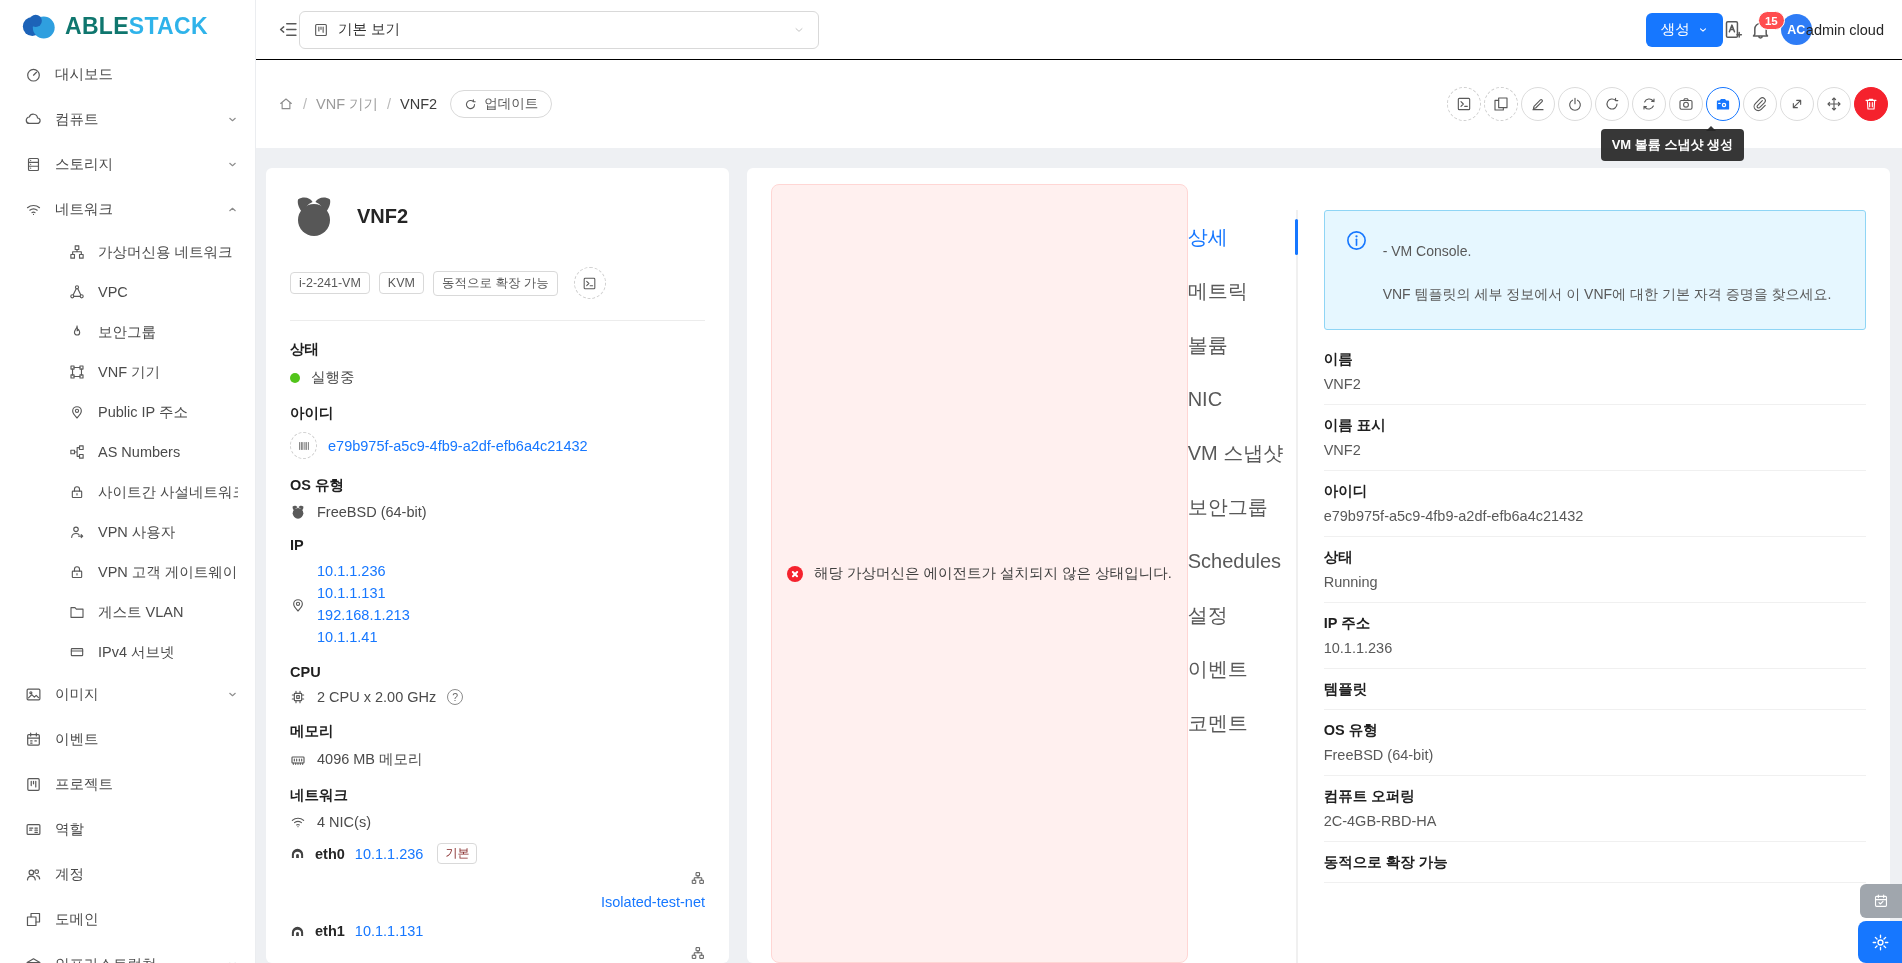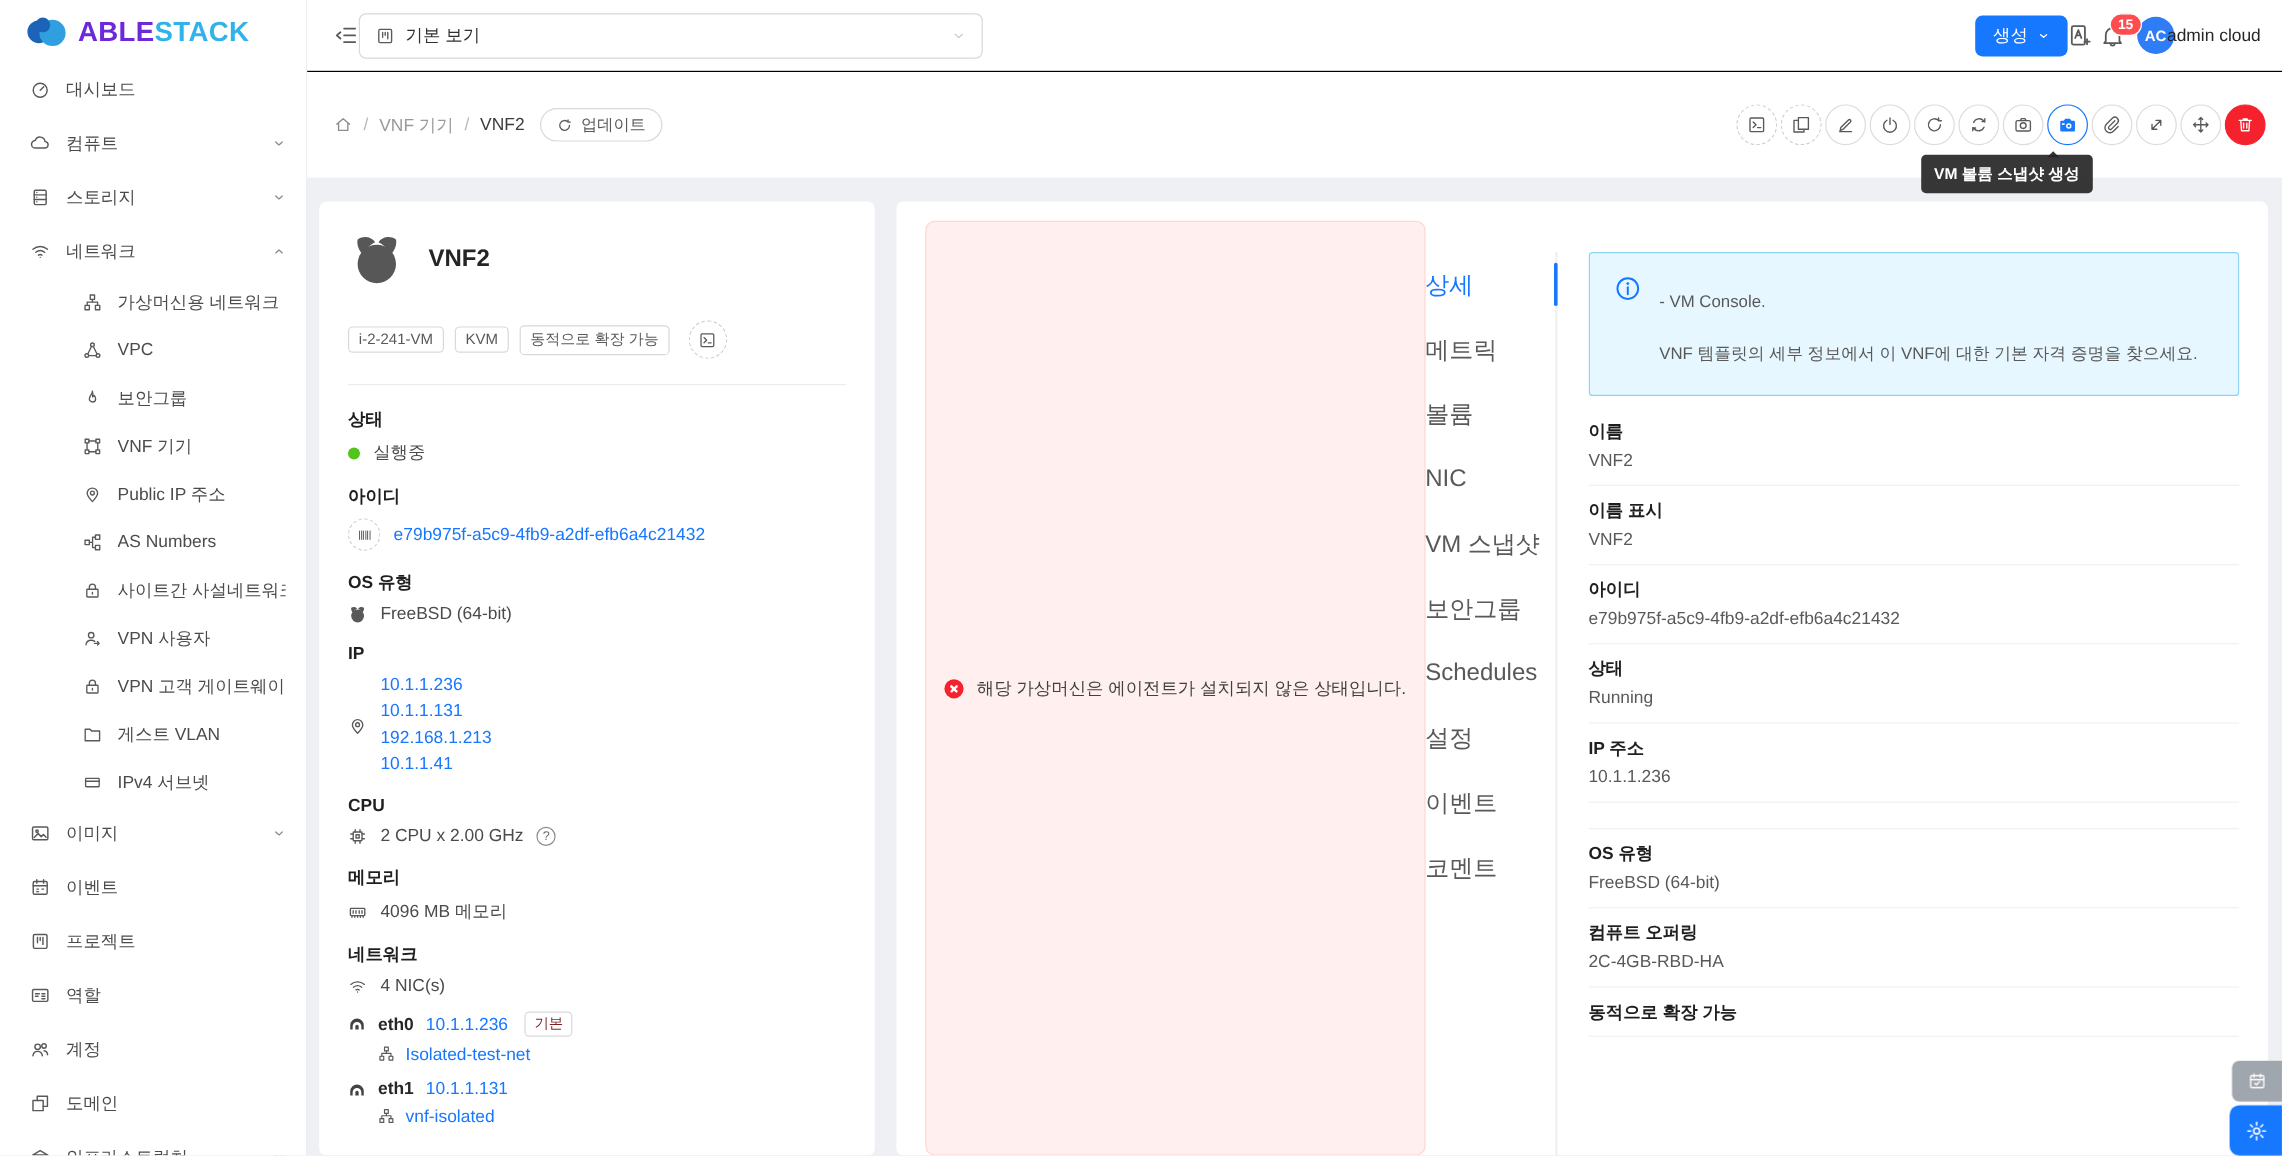--- a/index.html
+++ b/index.html
@@ -7,21 +7,21 @@
     font-family:"Liberation Sans","DejaVu Sans",sans-serif; color:#434343; }
   svg.ic { display:block; fill:none; stroke:currentColor; stroke-width:1.7;
     stroke-linecap:round; stroke-linejoin:round; }
   .app { display:flex; width:1902px; height:963px; }
 
   
   .sidebar { width:256px; background:#fff; border-right:1px solid #ebedf0; flex:none;
     display:flex; flex-direction:column; overflow:hidden; }
   .logo-row { height:52px; display:flex; align-items:center; gap:7px; padding-left:20px; flex:none; }
   .logo-text { font-size:23px; font-weight:bold; letter-spacing:.3px; }
-  .logo-able { color:#6d28d9; } .logo-stack { color:#2fb3ea; }
+  .logo-able { color:#0f766e; } .logo-stack { color:#2fb3ea; }
   .nav { flex:1; }
   .mi { height:45px; display:flex; align-items:center; gap:13px; padding:0 17px 0 25px;
     color:#4b4b4b; font-size:14.5px; cursor:pointer; }
   .mi .ic { width:17px; height:17px; color:#595959; flex:none; }
   .mi.child { height:40px; padding-left:49px;margin-left:20px; }
   .mi.child .ic { width:16px; height:16px; }
   .mi .lbl { flex:1; white-space:nowrap; overflow:hidden; }
   .mi .chev { width:11px; height:11px; color:#8c8c8c; stroke-width:2.4; }
   .mi .chev.up { transform:rotate(180deg); }
 
@@ -104,21 +104,21 @@
   .barcode-circ .ic { width:14px; height:14px; stroke-width:1.5; }
   .ip-col { display:flex; flex-direction:column; gap:3px; font-size:14.5px; line-height:19px; }
   .qmark { width:16px; height:16px; border:1px solid #8c8c8c; border-radius:50%; color:#6b6b6b;
     font-size:10.5px; display:flex; align-items:center; justify-content:center; cursor:pointer; }
   .nic-block { margin-top:13px; }
   .nic-row { display:flex; align-items:center; gap:10px; font-size:14.5px; }
   .nic-row .ic { width:15px; height:15px; color:#434343; }
   .nic-name { font-weight:bold; color:#262626; }
   .minitag { border:1px solid #d9d9d9; border-radius:4px; padding:1px 7px; font-size:12px;
     color:#7f1d1d; margin-left:4px; }
-  .nic-sub { display:flex; align-items:flex-start; gap:9px; font-size:14.5px; margin:7px 0 0 25px; }
+  .nic-sub { display:flex; align-items:flex-end; gap:9px; font-size:14.5px; margin:7px 0 0 25px;flex-direction:column; }
   .nic-sub .ic { width:14px; height:14px; color:#595959; }
 
   
   .alert { background:#fff0ef; border:1px solid #ffd6d4; border-radius:8px; min-height:40px;
     display:flex; align-items:center; gap:11px; padding:0 15px; font-size:14.5px; color:#404040;
     flex:none; }
   .err-ic { width:16px; height:16px; border-radius:50%; background:#f5222d; position:relative; flex:none; }
   .err-ic::before,.err-ic::after { content:""; position:absolute; left:50%; top:50%; width:8px;
     height:1.8px; background:#fff; border-radius:1px; }
   .err-ic::before { transform:translate(-50%,-50%) rotate(45deg); }
@@ -816,20 +816,21 @@
   </div>
                 <div class="drow">
     <div class="dlabel">상태</div>
     <div class="dvalue">Running</div>
   </div>
                 <div class="drow">
     <div class="dlabel">IP 주소</div>
     <div class="dvalue">10.1.1.236</div>
   </div>
                 <div class="drow">
+    <div class="dlabel">템플릿</div>
   </div>
                 <div class="drow">
     <div class="dlabel">OS 유형</div>
     <div class="dvalue">FreeBSD (64-bit)</div>
   </div>
                 <div class="drow">
     <div class="dlabel">컴퓨트 오퍼링</div>
     <div class="dvalue">2C-4GB-RBD-HA</div>
   </div>
                 <div class="drow">

